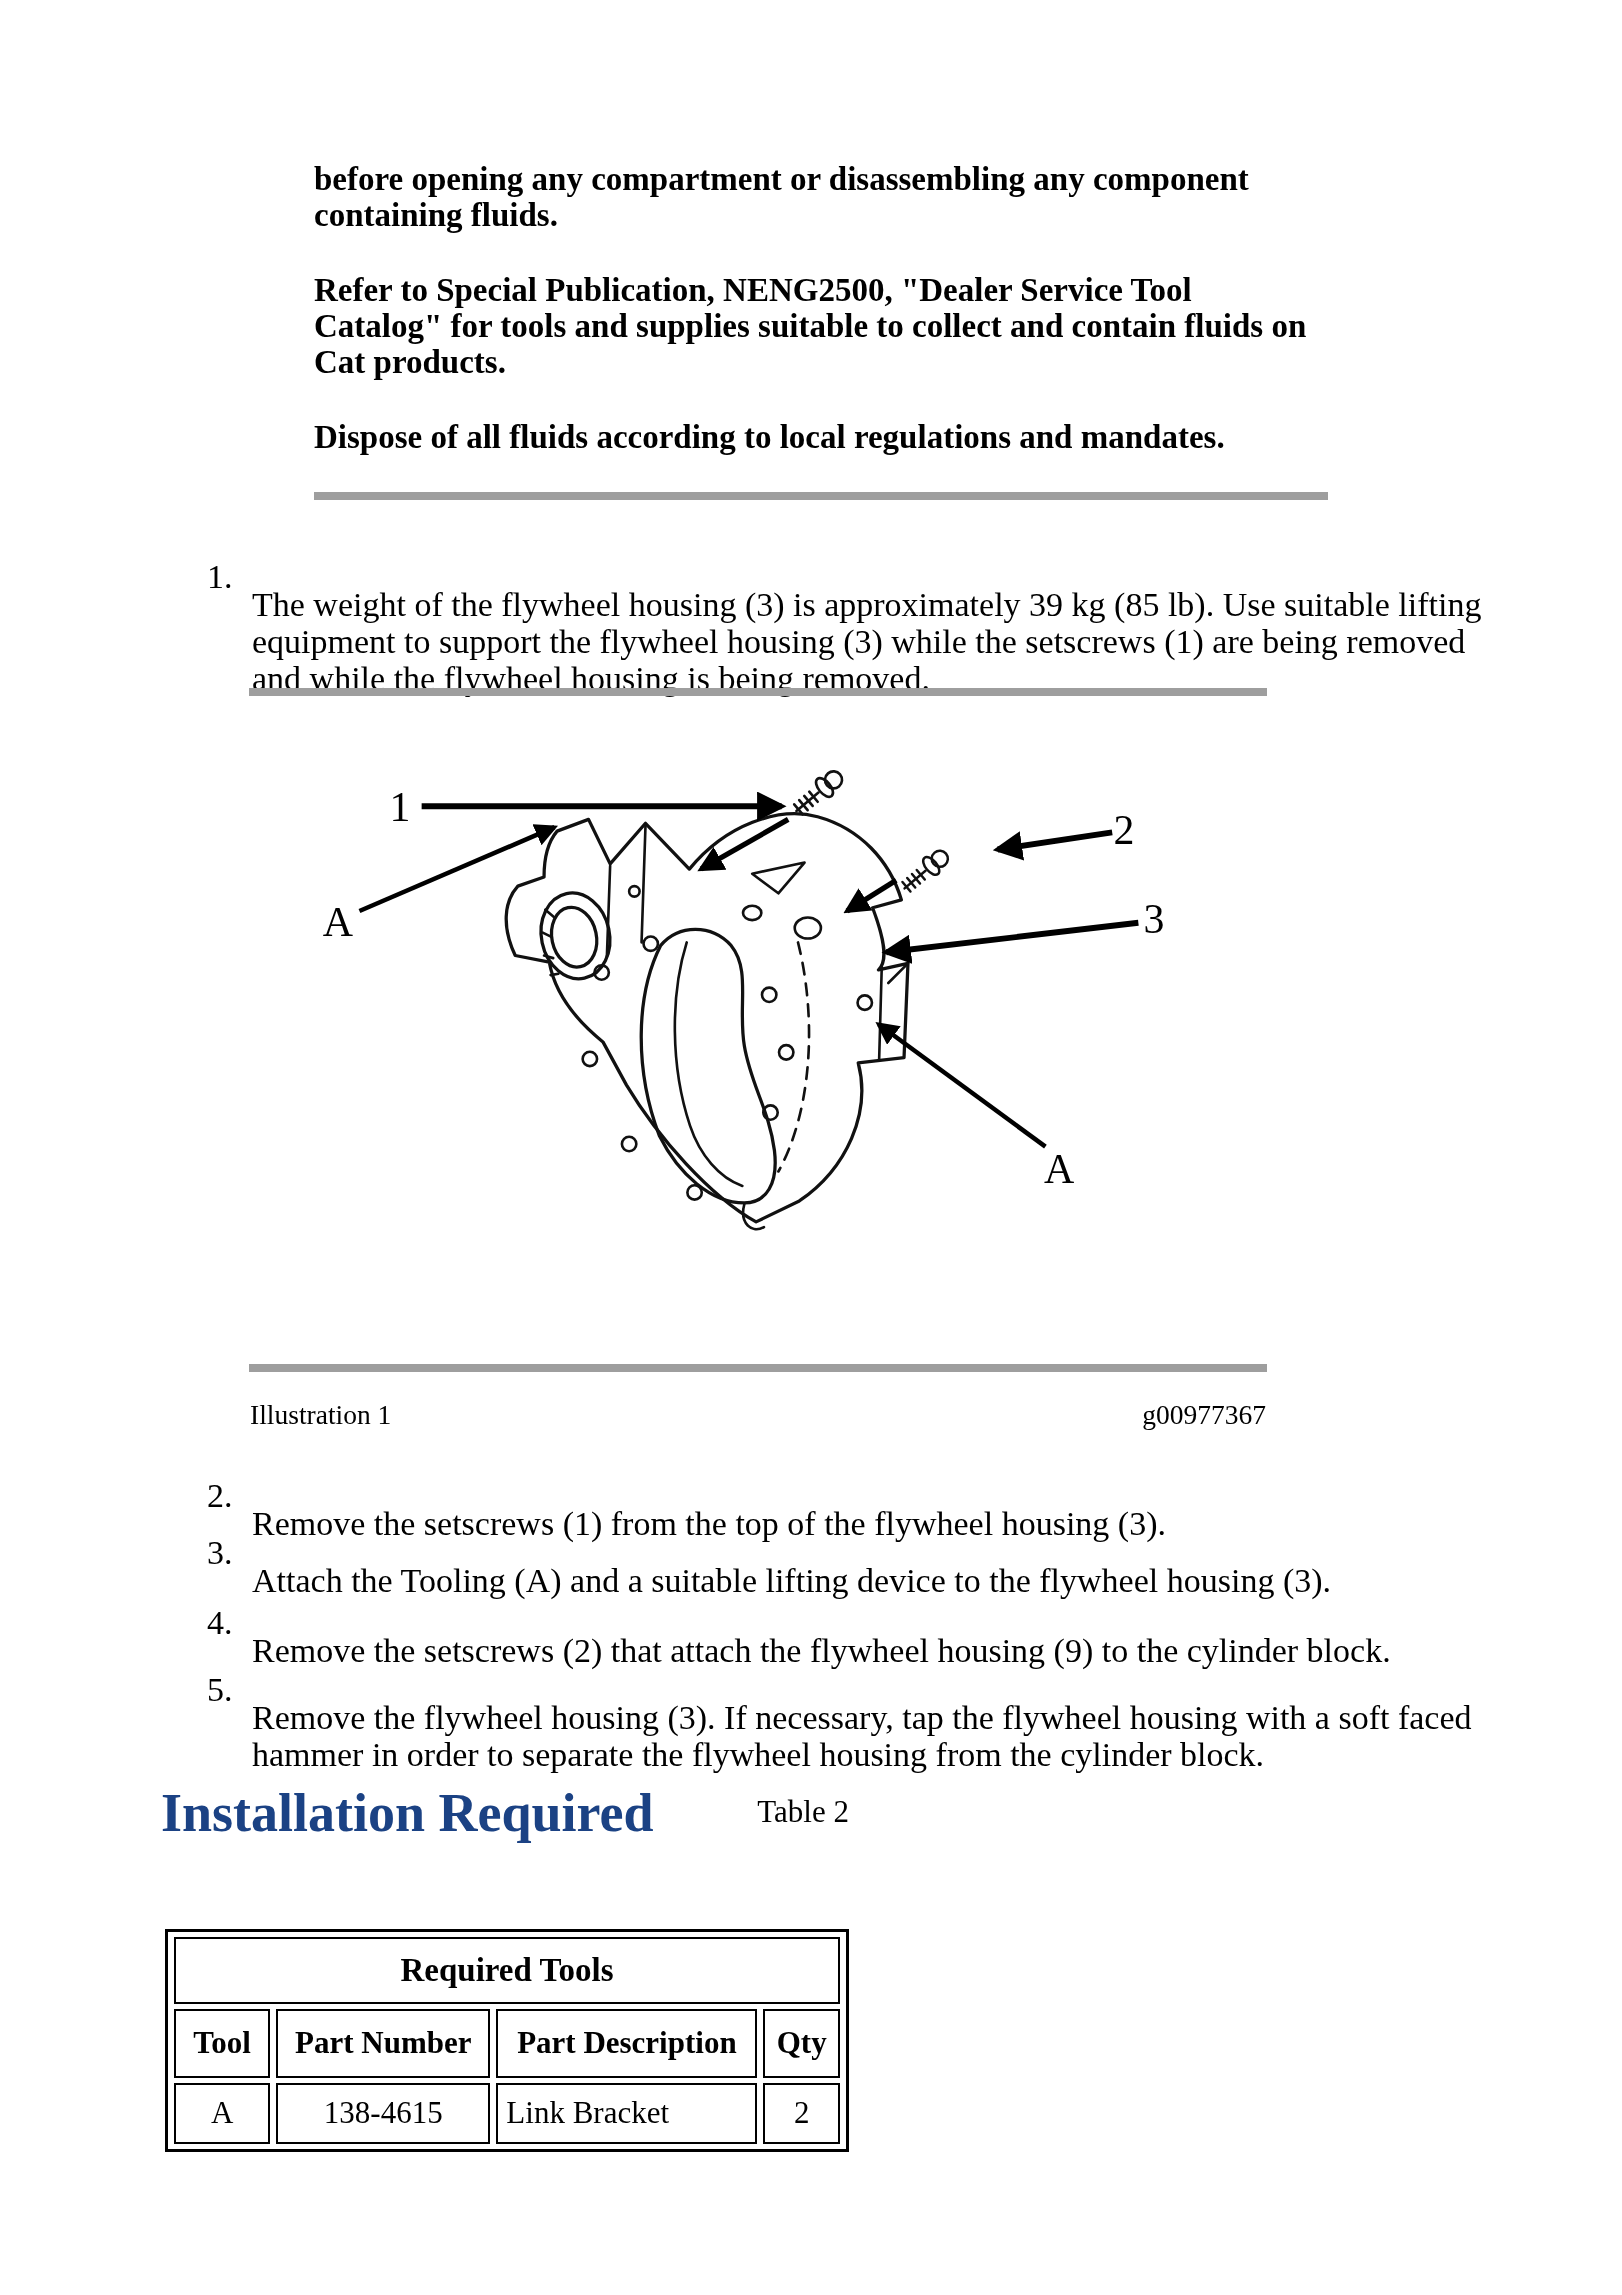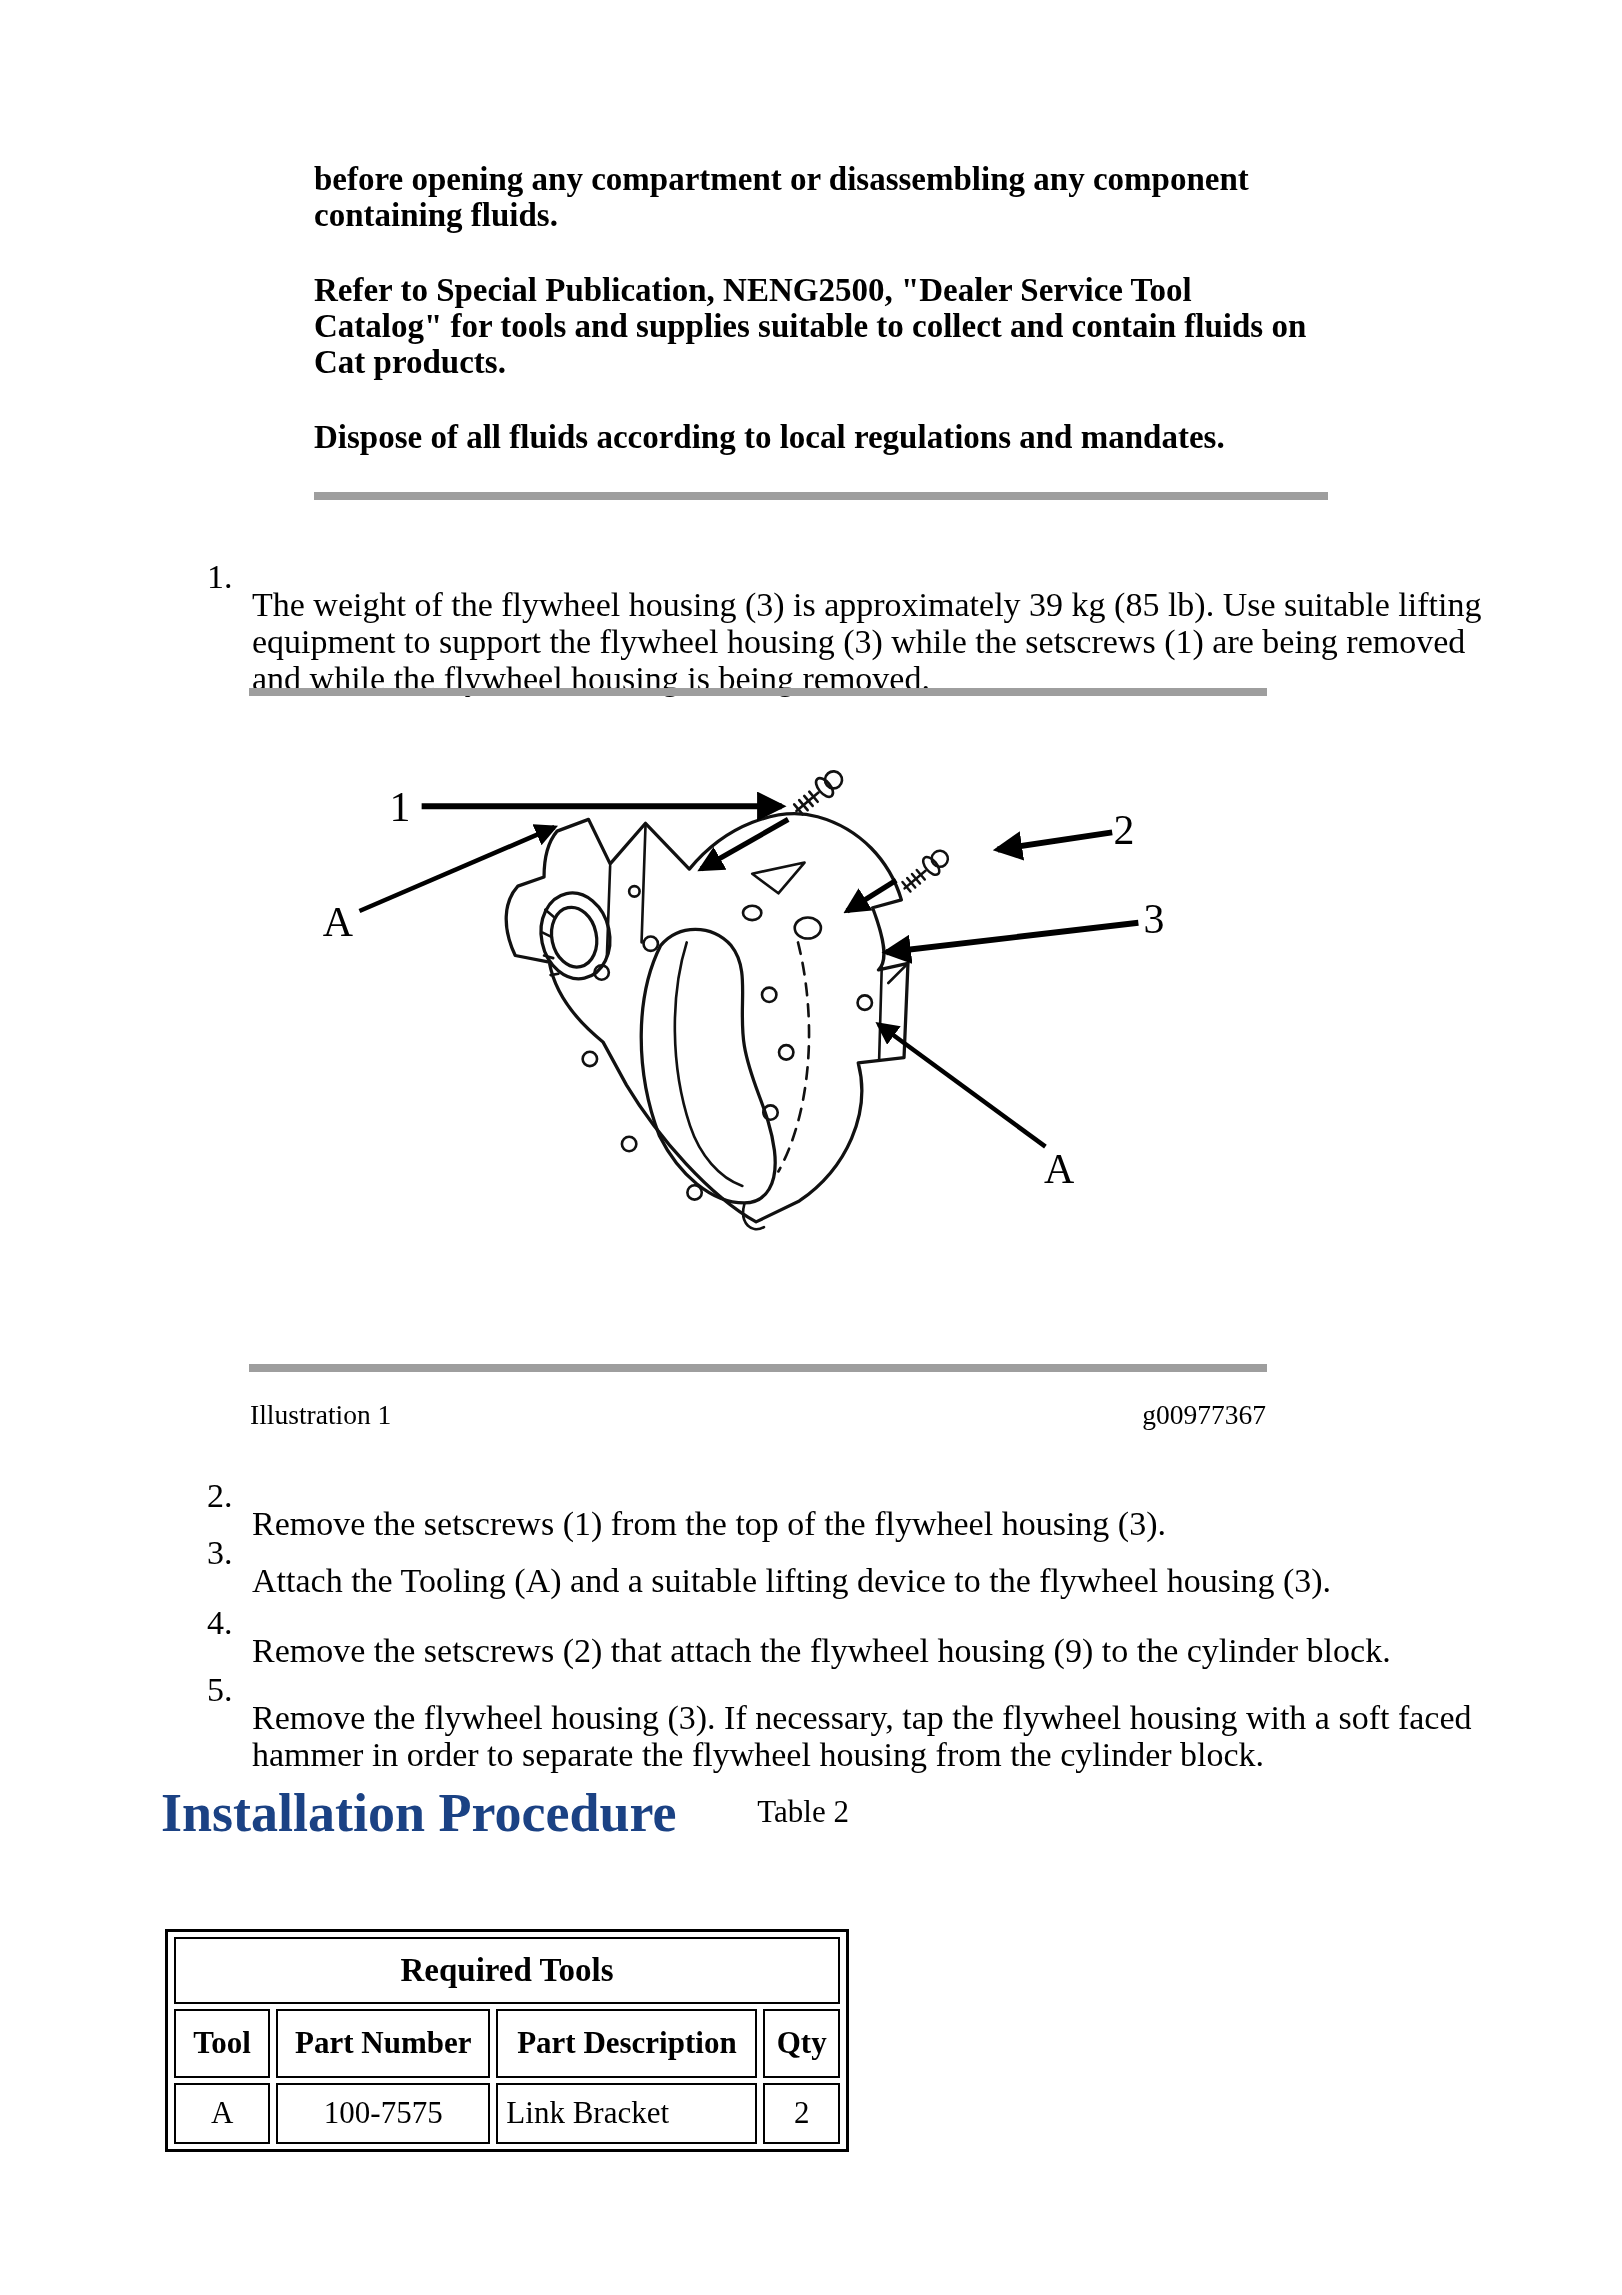--- a/index.html
+++ b/index.html
@@ -205,21 +205,21 @@
       </div>
   </div>
   <div class="step step5">
     <span class="num">5.</span>
     <div class="body">
       <div class="line">Remove the flywheel housing (3). If necessary, tap the flywheel housing with a soft faced</div>
       <div class="line">hammer in order to separate the flywheel housing from the cylinder block.</div>
     </div>
   </div>
 
-  <h1 class="section-title" style="margin:0;">Installation Procedure</h1>
+  <h1 class="section-title" style="margin:0;">Installation Required</h1>
 
   <div class="table-caption">Table 2</div>
   <table class="tools-table">
     <colgroup>
         <col style="width:97px">
         <col style="width:217px">
         <col style="width:264px">
         <col style="width:77px">
       </colgroup>
     <tbody>
@@ -227,21 +227,21 @@
         <td colspan="4" class="span-head">Required Tools</td>
       </tr>
       <tr>
         <td class="th">Tool</td>
         <td class="th">Part Number</td>
         <td class="th">Part Description</td>
         <td class="th">Qty</td>
       </tr>
       <tr>
         <td>A</td>
-        <td>100-7575</td>
+        <td>138-4615</td>
         <td class="desc">Link Bracket</td>
         <td>2</td>
       </tr>
     </tbody>
   </table>
 
 </div>
 
 
 </body></html>

